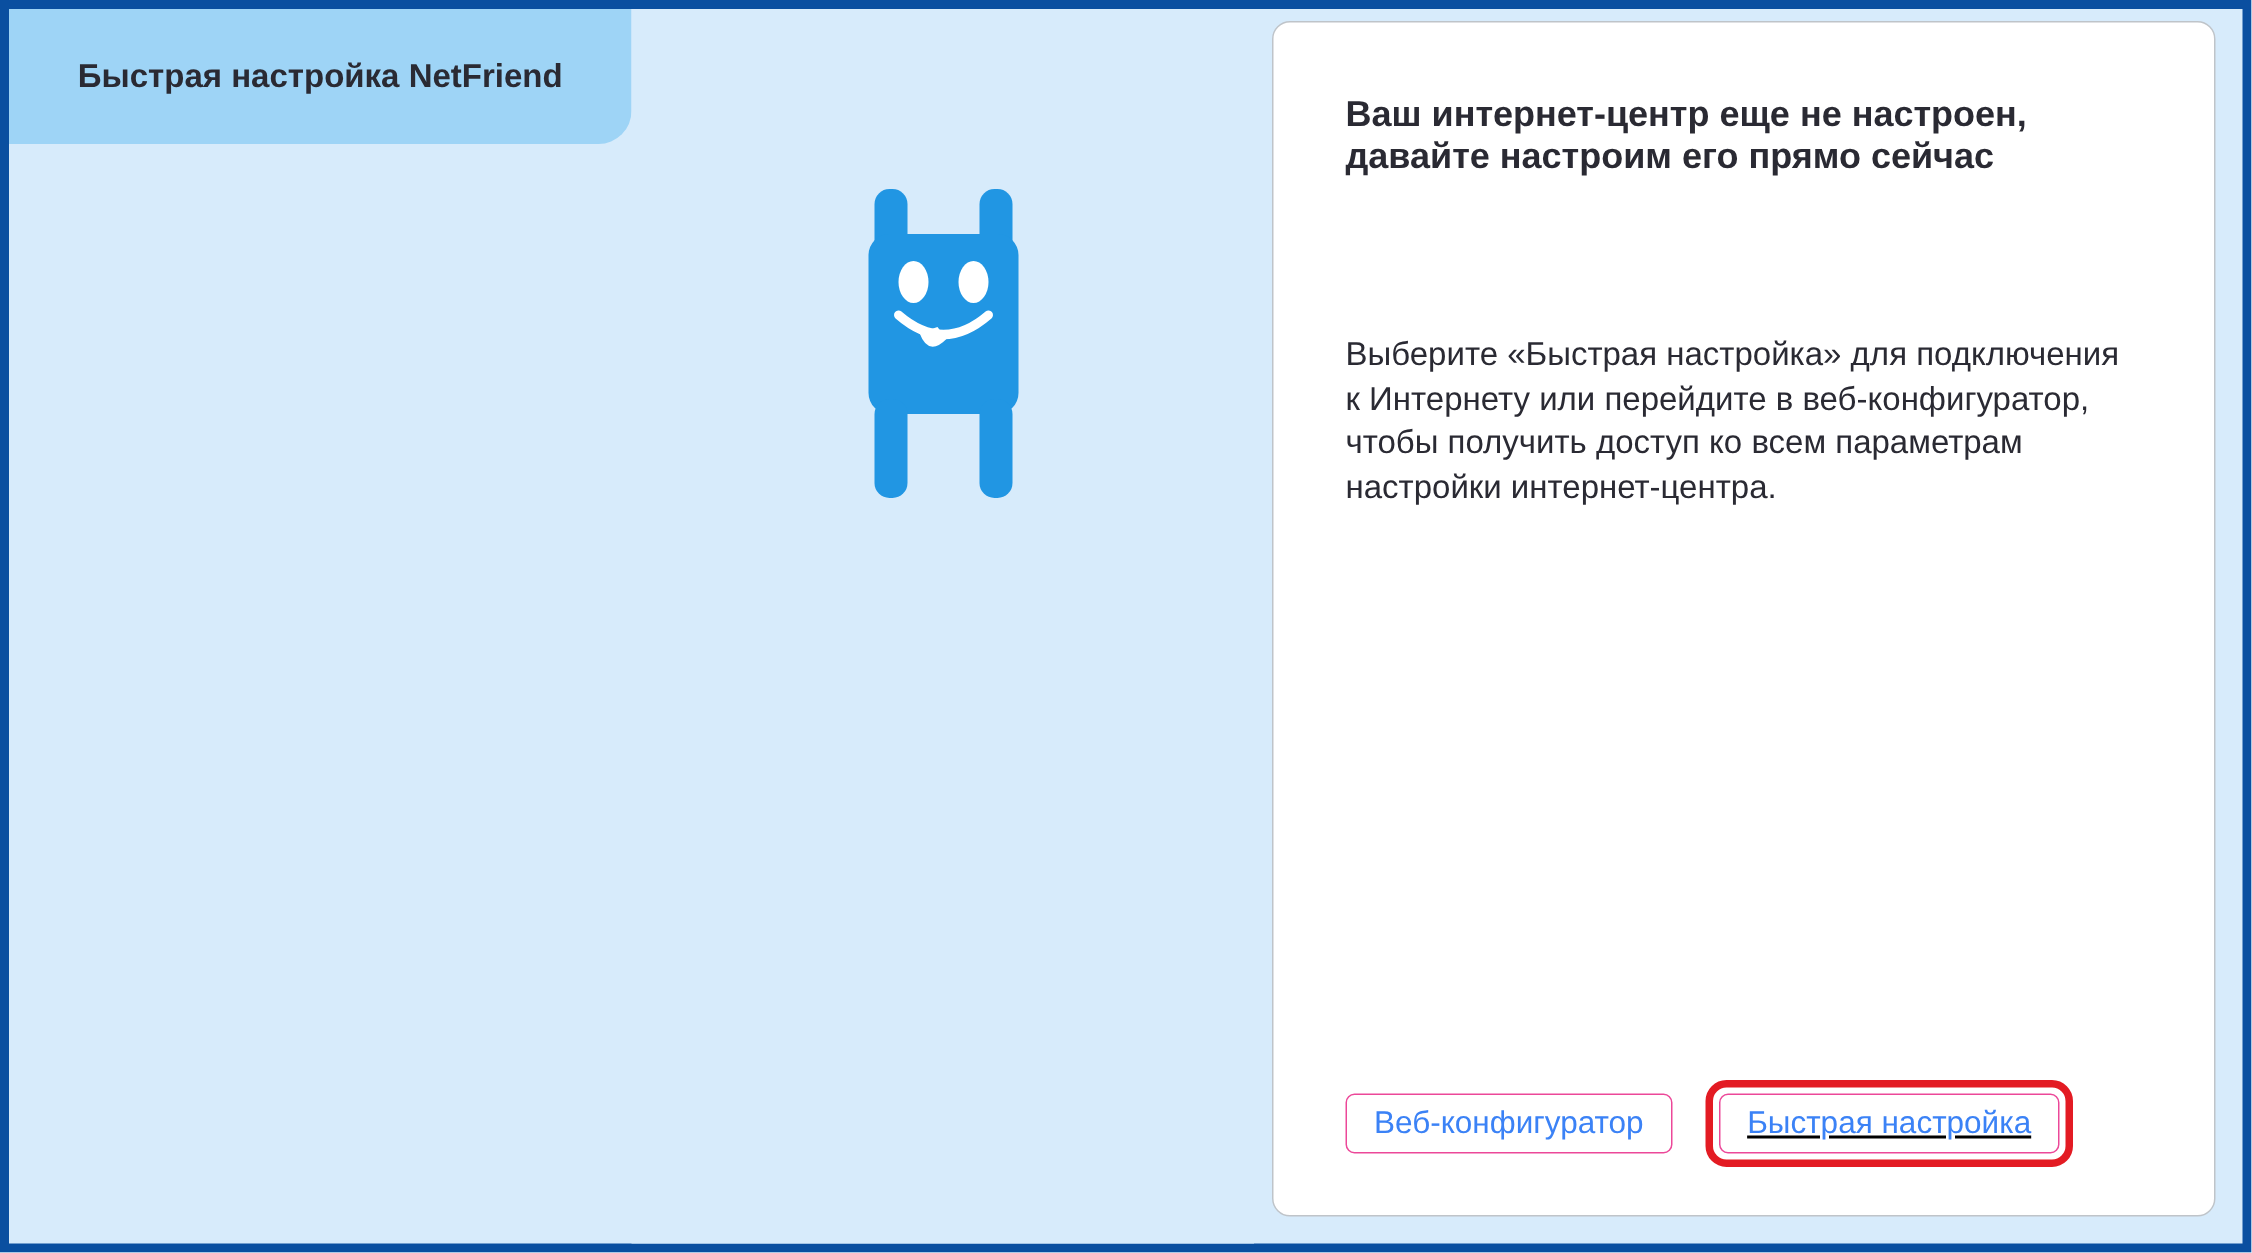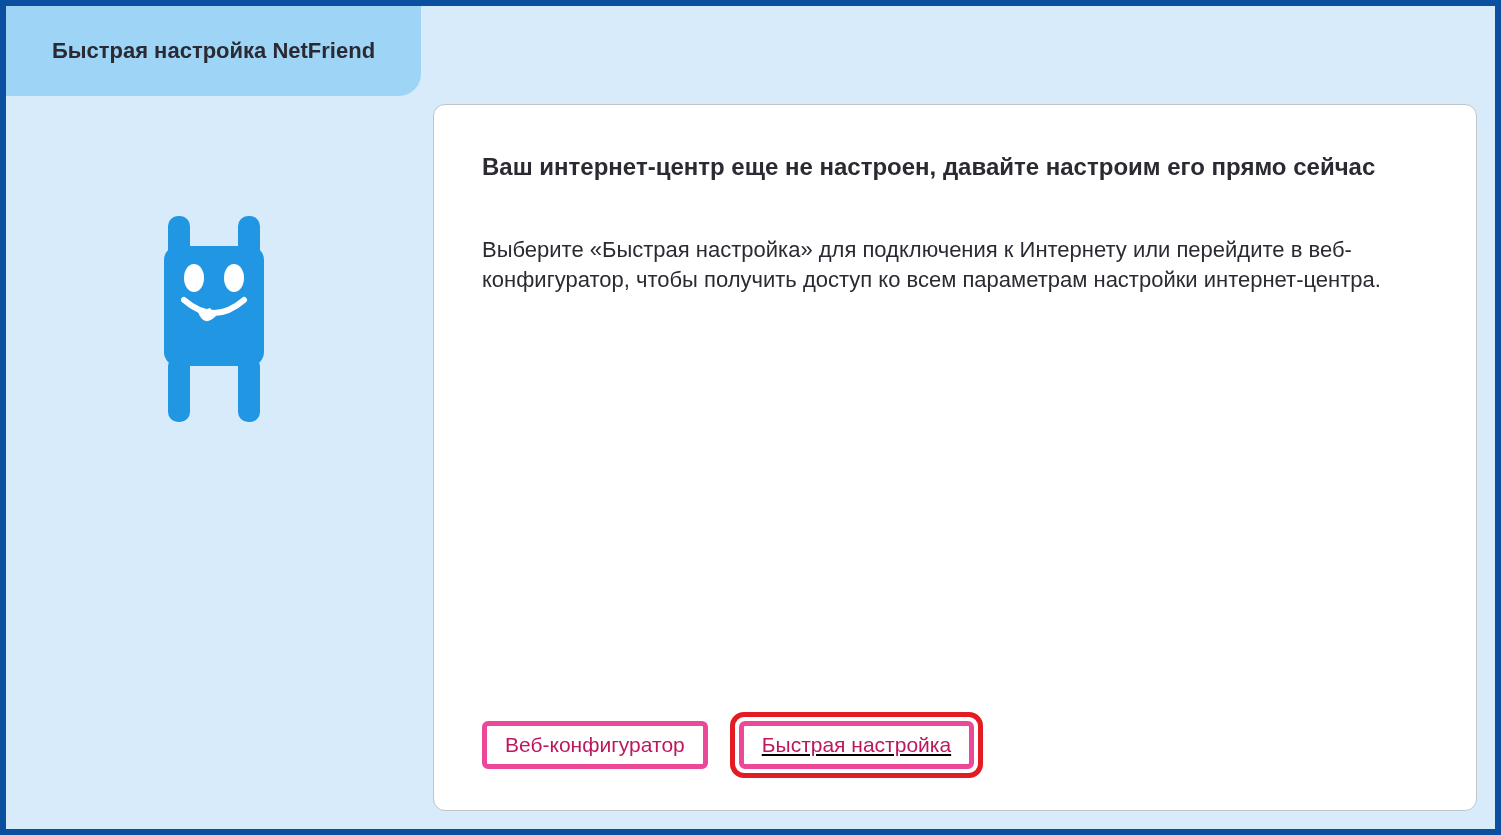--- a/index.html
+++ b/index.html
@@ -15,21 +15,21 @@
       height: 835px;
       overflow: hidden;
     }
 
     .window-frame {
       width: 100%;
       height: 100%;
       border: 6px solid #0a4fa0;
       background: #d7ebfb;
       display: flex;
-      flex-direction: column;
+      flex-direction: row;
     }
 
     .header-row {
       display: flex;
       align-items: stretch;
       height: 90px;
     }
 
     .tab {
       background: #9ed4f6;
@@ -78,20 +78,21 @@
 
     .content-card {
       background: #ffffff;
       border: 1px solid #bfc4c9;
       border-radius: 12px;
       width: 100%;
       height: 100%;
       padding: 48px 60px 24px 48px;
       display: flex;
       flex-direction: column;
+      gap: 48px;
     }
 
     .title {
       font-size: 24px;
       font-weight: bold;
       color: #2a2a33;
       margin-bottom: 54px;
     }
 
     .description {
@@ -107,24 +108,24 @@
 
     .button-row {
       display: flex;
       align-items: center;
       gap: 22px;
       padding-bottom: 8px;
     }
 
     .btn {
       background: #ffffff;
-      border: 5px solid #ec4899;
+      border: 1px solid #ec4899;
       border-radius: 6px;
       font-size: 21px;
-      color: #be185d;
+      color: #3b82f6;
       padding: 6px 18px;
       cursor: pointer;
       line-height: 1.25;
     }
 
     .highlight-wrap {
       border: 5px solid #e31b23;
       border-radius: 14px;
       padding: 4px;
       display: inline-flex;

